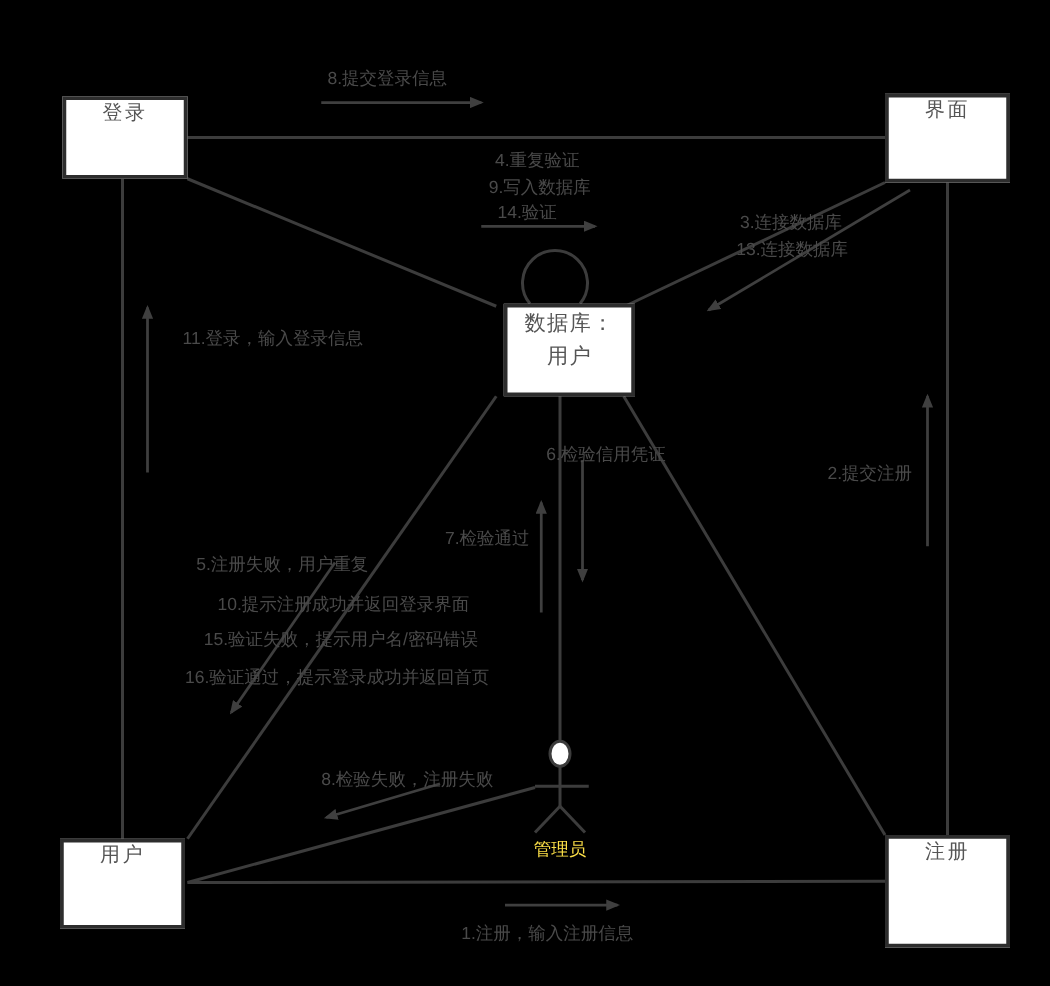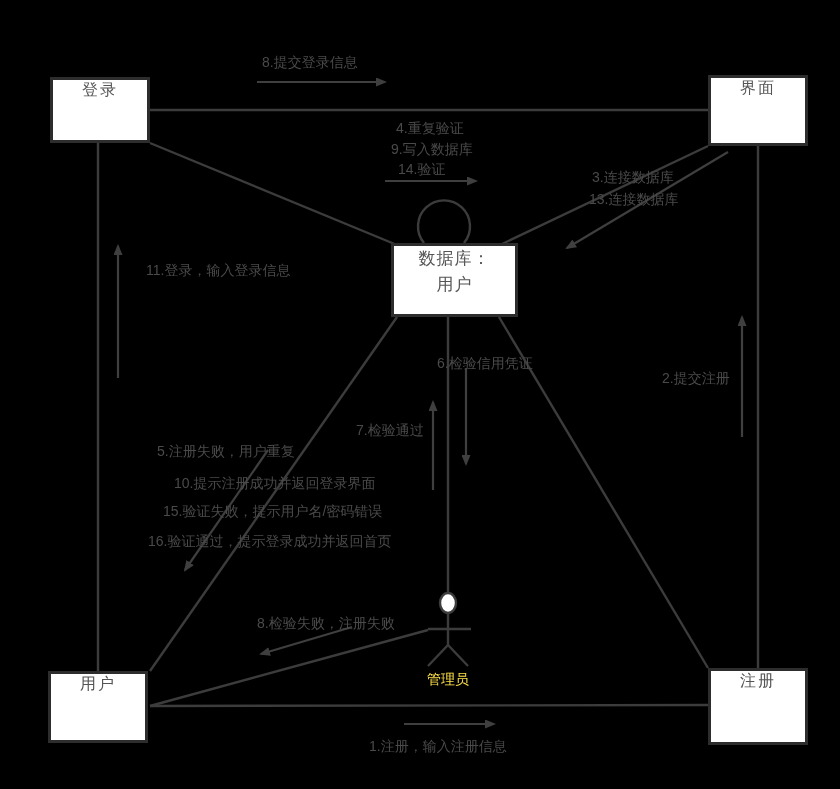--- a/index.html
+++ b/index.html
@@ -101,30 +101,30 @@
   </svg>
 
   <div class="node" style="left:50px; top:77px; width:100px; height:66px;">
     <span>登录</span>
   </div>
 
   <div class="node" style="left:708px; top:75px; width:100px; height:71px;">
     <span>界面</span>
   </div>
 
-  <div class="node db" style="left:391px; top:243px; width:127px; height:74px;">
+  <div class="node db" style="left:403px; top:243px; width:105px; height:74px;">
     <span>数据库：</span>
     <span>用户</span>
   </div>
 
   <div class="node" style="left:48px; top:671px; width:100px; height:72px;">
     <span>用户</span>
   </div>
 
-  <div class="node" style="left:708px; top:668px; width:100px; height:77px;">
+  <div class="node" style="left:708px; top:668px; width:100px; height:90px;">
     <span>注册</span>
   </div>
 
   <div class="msg" style="left:262px; top:54px;">8.提交登录信息</div>
   <div class="msg" style="left:396px; top:120px;">4.重复验证</div>
   <div class="msg" style="left:391px; top:141px;">9.写入数据库</div>
   <div class="msg" style="left:398px; top:161px;">14.验证</div>
   <div class="msg" style="left:592px; top:169px;">3.连接数据库</div>
   <div class="msg" style="left:589px; top:191px;">13.连接数据库</div>
   <div class="msg" style="left:146px; top:262px;">11.登录，输入登录信息</div>

